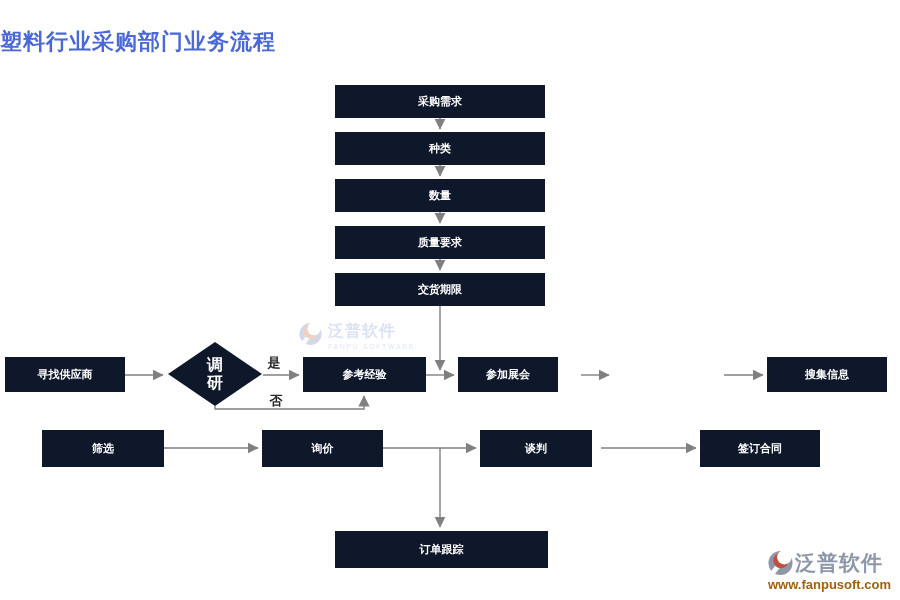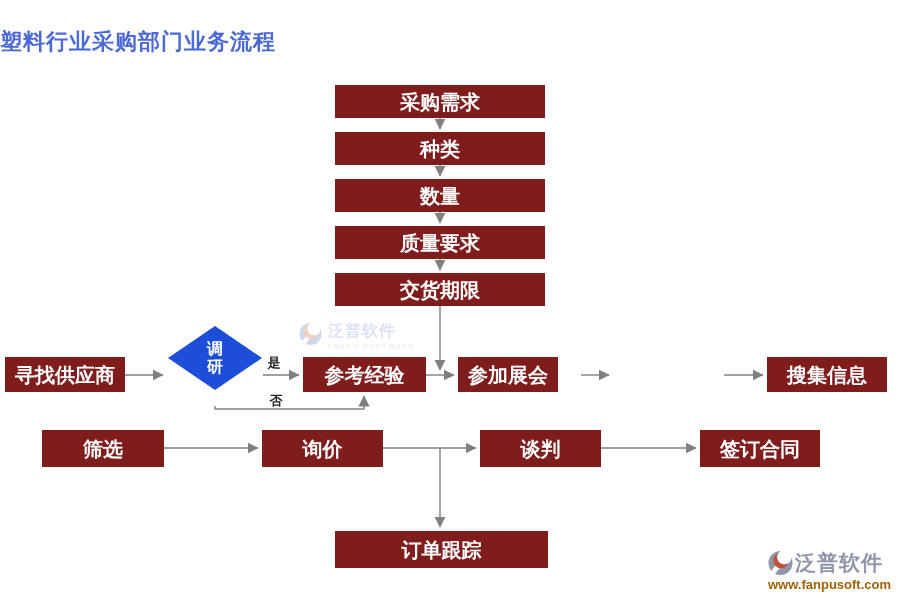--- a/index.html
+++ b/index.html
@@ -6,28 +6,28 @@
   .canvas{
     position:relative;width:900px;height:600px;background:#ffffff;overflow:hidden;
     font-family:"Liberation Sans","DejaVu Sans",sans-serif;
   }
   .title{
     position:absolute;left:0;top:27px;width:880px;text-align:left;
     font-size:22px;font-weight:bold;color:#4a68d6;letter-spacing:1px;
   }
   .connectors{position:absolute;left:0;top:0;}
   .node{
-    position:absolute;background:#7f1d1d;color:#ffffff;
-    font-size:20px;font-weight:bold;
+    position:absolute;background:#0f172a;color:#ffffff;
+    font-size:11px;font-weight:bold;
     display:flex;align-items:center;justify-content:center;
     line-height:1.1;
   }
   .diamond{
-    position:absolute;left:168px;top:326px;width:94px;height:64px;
-    background:#1d4ed8;
+    position:absolute;left:168px;top:342px;width:94px;height:64px;
+    background:#0f172a;
     clip-path:polygon(50% 0,100% 50%,50% 100%,0 50%);
     display:flex;align-items:center;justify-content:center;
   }
   .diamond-label{
     width:19px;color:#fff;font-size:16px;font-weight:bold;
     word-break:break-all;text-align:center;line-height:1.15;
   }
   .edge-label{
     position:absolute;font-size:13px;color:#262626;font-weight:bold;
     width:24px;text-align:center;
@@ -96,21 +96,21 @@
 
   <div class="node" style="left:303px;top:357px;width:123px;height:35px">参考经验</div>
   <div class="node" style="left:458px;top:357px;width:100px;height:35px">参加展会</div>
   <div class="node" style="left:767px;top:357px;width:120px;height:35px">搜集信息</div>
 
   <div class="edge-label" style="left:262px;top:354px">是</div>
   <div class="edge-label" style="left:264px;top:392px">否</div>
 
   <div class="node" style="left:42px;top:430px;width:122px;height:37px">筛选</div>
   <div class="node" style="left:262px;top:430px;width:121px;height:37px">询价</div>
-  <div class="node" style="left:480px;top:430px;width:121px;height:37px">谈判</div>
+  <div class="node" style="left:480px;top:430px;width:112px;height:37px">谈判</div>
   <div class="node" style="left:700px;top:430px;width:120px;height:37px">签订合同</div>
 
   <div class="node" style="left:335px;top:531px;width:213px;height:37px">订单跟踪</div>
 
   <div class="wm-center">
     <svg width="23" height="26" viewBox="0 0 26 28">
       <circle cx="13" cy="14" r="12.5" fill="#d3d8e6"></circle>
       <rect x="-6" y="11.5" width="38" height="5" fill="#ffffff" transform="rotate(-52 13 14)"></rect>
       <circle cx="13.5" cy="11.5" r="8" fill="#f3cfc0"></circle>
       <circle cx="17" cy="8" r="7.5" fill="#ffffff"></circle>

